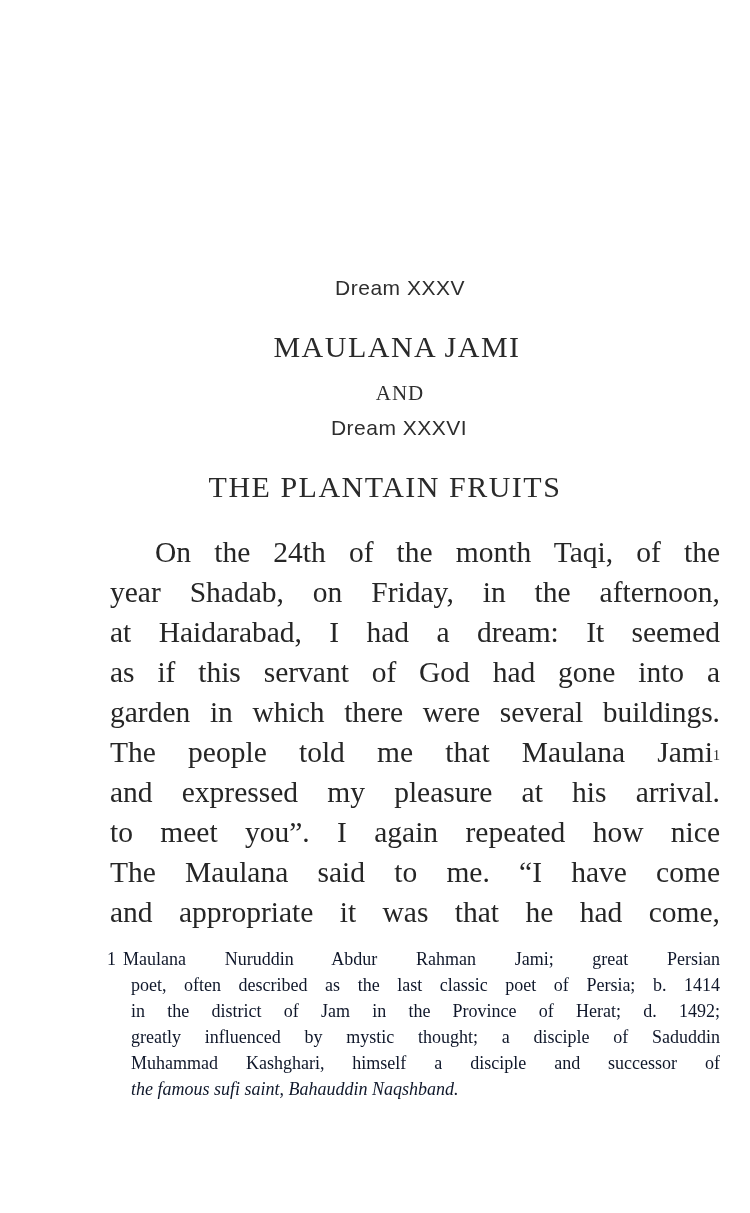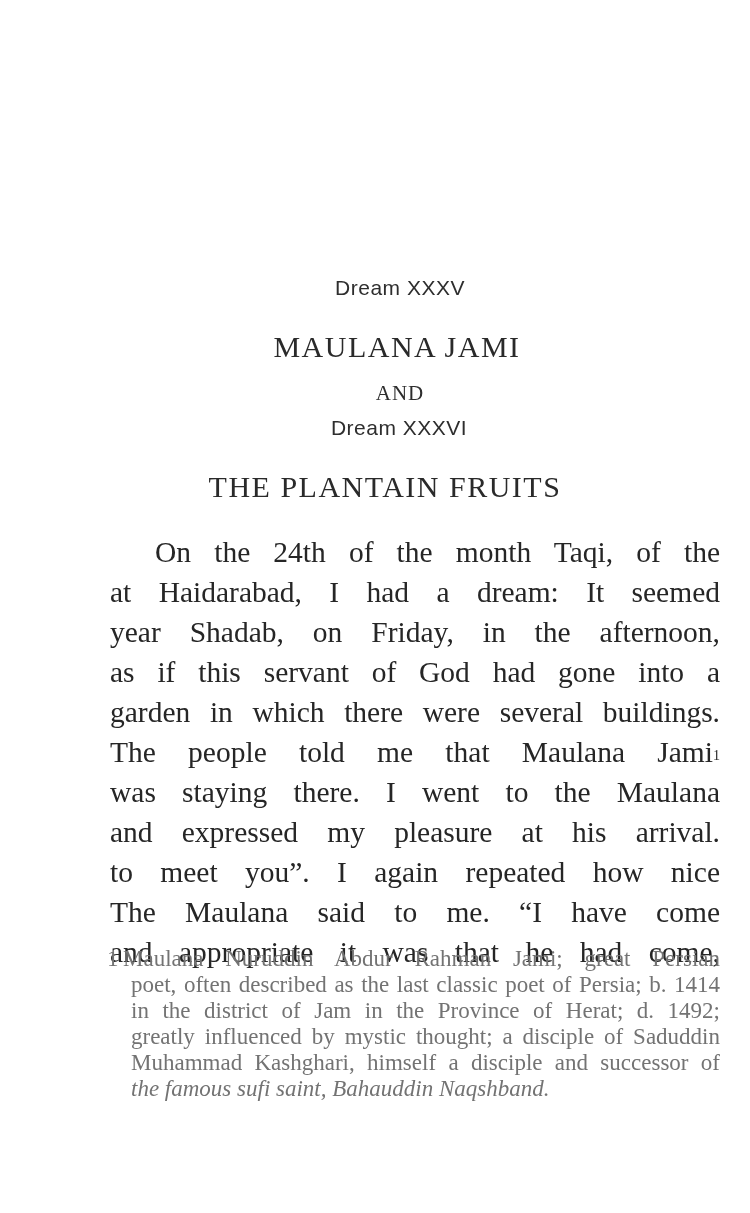--- a/index.html
+++ b/index.html
@@ -82,23 +82,23 @@
       vertical-align: top;
       position: relative;
       top: 4px;
     }
 
     .footnote {
       position: absolute;
       left: 107px;
       width: 613px;
       top: 946px;
-      font-size: 23px;
+      font-size: 18px;
       line-height: 26px;
-      color: #737373;
+      color: #0f172a;
     }
     .fn-line {
       display: block;
       white-space: nowrap;
       text-align: justify;
       text-align-last: justify;
       height: 26px;
     }
     .fn-line.cont {
       padding-left: 24px;
@@ -119,26 +119,25 @@
 <div class="page">
 
   <div id="dream1" class="heading dream-label">Dream XXXV</div>
   <div id="title1" class="heading">MAULANA JAMI</div>
   <div id="and" class="heading">AND</div>
   <div id="dream2" class="heading dream-label">Dream XXXVI</div>
   <div id="title2" class="heading">THE PLANTAIN FRUITS</div>
 
   <div class="body-text" style="top:532px;">
     <span class="line indent">On the 24th of the month Taqi, of the</span>
+    <span class="line">year Shadab, on Friday, in the afternoon,</span>
     <span class="line">at Haidarabad, I had a dream: It seemed</span>
-    <span class="line">year Shadab, on Friday, in the afternoon,</span>
     <span class="line">as if this servant of God had gone into a</span>
     <span class="line">garden in which there were several buildings.</span>
     <span class="line"><span>The people told me that Maulana Jami</span><sup>1</sup></span>
-    <span class="line">was staying there. I went to the Maulana</span>
     <span class="line">and expressed my pleasure at his arrival.</span>
     <span class="line">to meet you”. I again repeated how nice</span>
     <span class="line">The Maulana said to me. “I have come</span>
     <span class="line">and appropriate it was that he had come,</span>
   </div>
 
   <div class="footnote">
     <span class="fn-line"><span class="fn-marker">1</span><span>Maulana Nuruddin Abdur Rahman Jami; great Persian</span></span>
     <span class="fn-line cont">poet, often described as the last classic poet of Persia; b. 1414</span>
     <span class="fn-line cont">in the district of Jam in the Province of Herat; d. 1492;</span>

